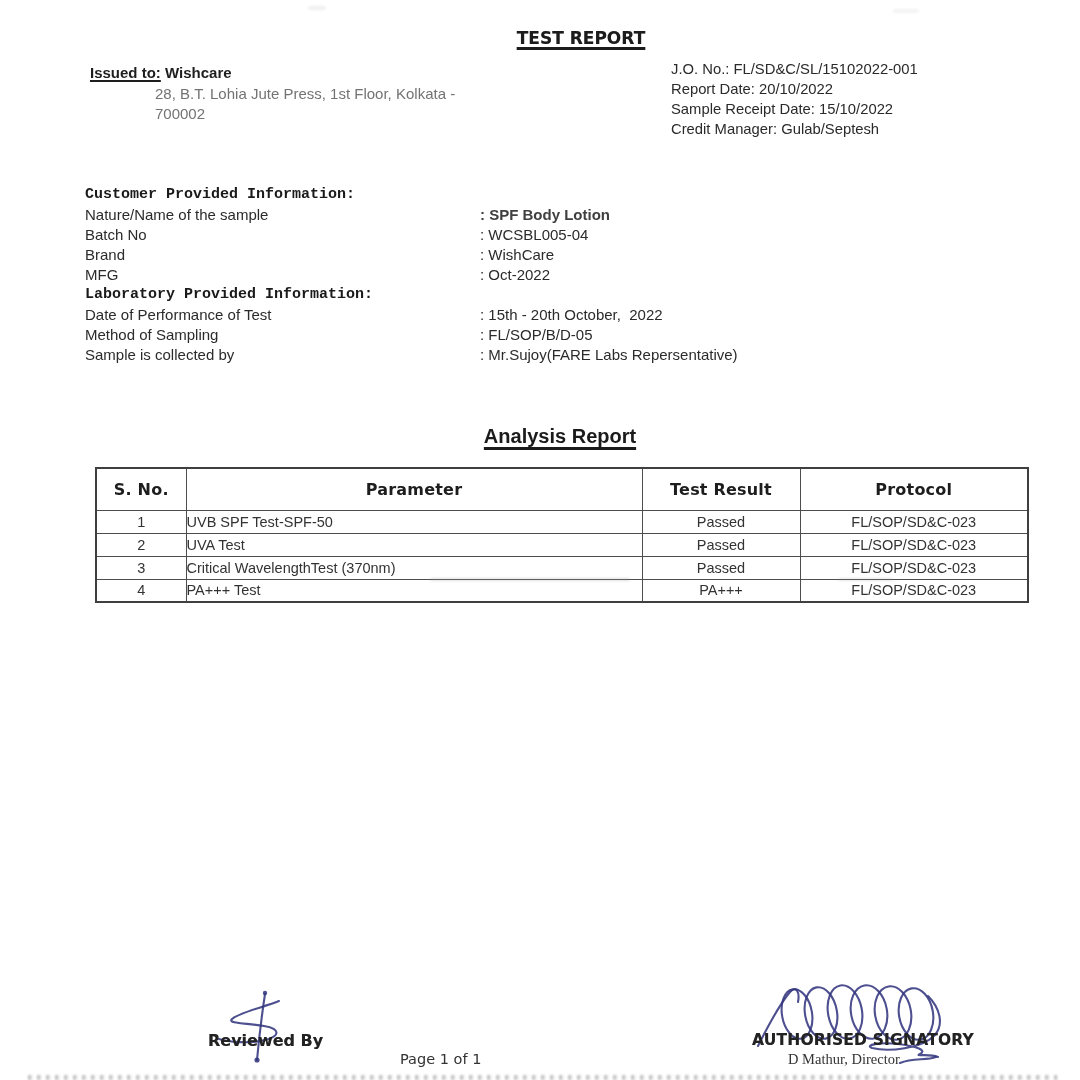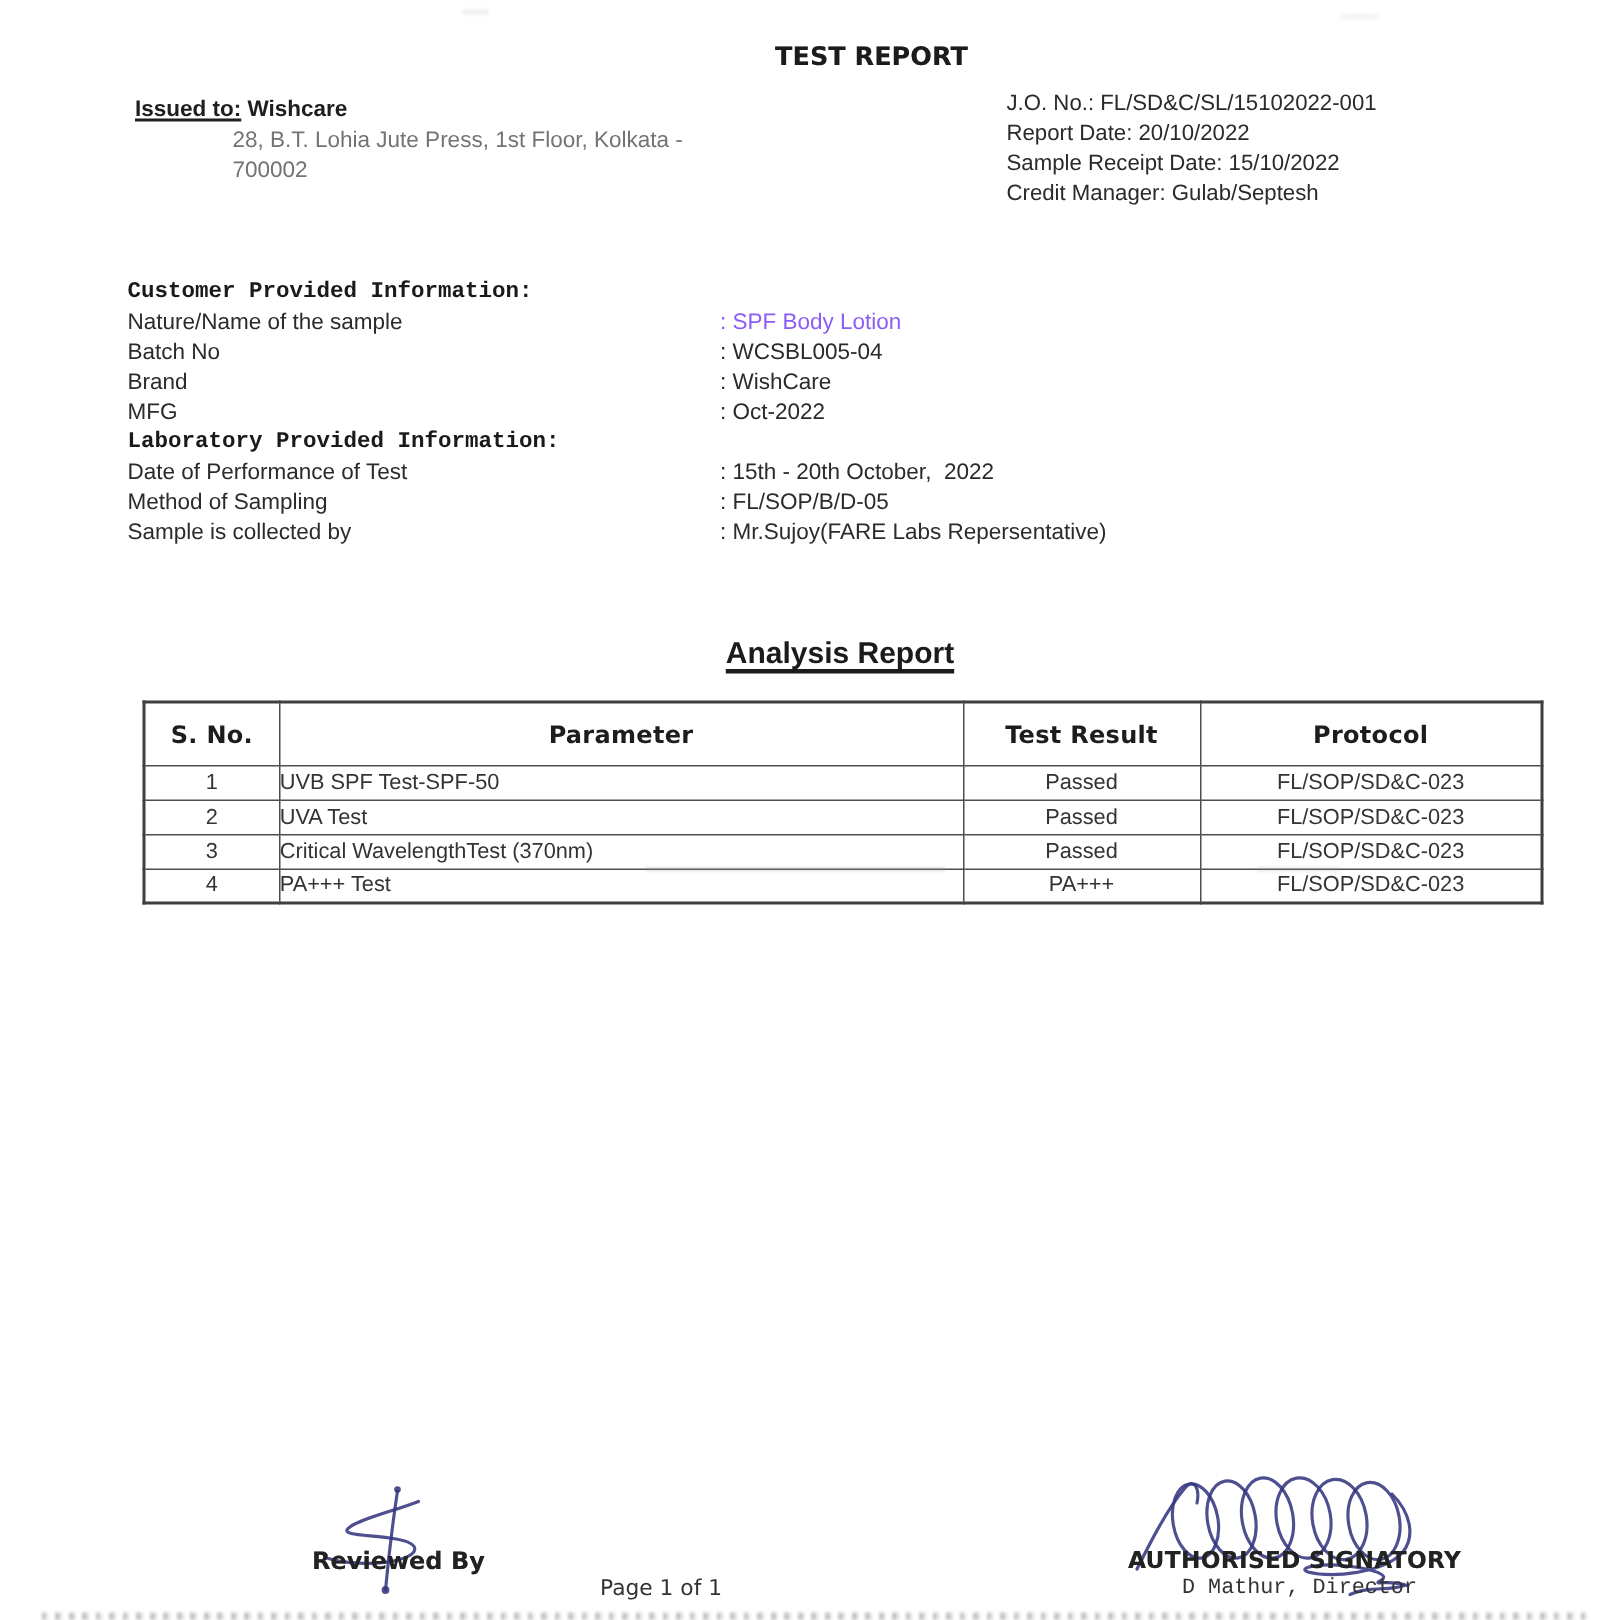--- a/index.html
+++ b/index.html
@@ -16,38 +16,38 @@
   .page { position:absolute; inset:0; }
   .scan-soft { text-shadow:0 0 .4px rgba(40,40,40,.45); }
 
   
   .doc-title {
     position:absolute; top:28px; left:42px; width:1038px;
     text-align:center;
     font-family:"DejaVu Sans", sans-serif;
     font-size:17px; font-weight:bold; color:#1c1c1c;
   }
-  .doc-title span { text-decoration-thickness:2.5px; text-underline-offset:3px;margin-left:40px; }
+  .doc-title span { text-decoration:underline; text-decoration-thickness:2.5px; text-underline-offset:3px;margin-left:40px; }
 
   
   .issued-block { position:absolute; left:90px; top:64px; font-size:15px; }
   .issued-line { font-weight:bold; color:#1e1e1e; }
   .issued-label { text-decoration:underline; text-decoration-thickness:2px; text-underline-offset:2px; }
   .issued-address { margin-left:65px; font-weight:normal; line-height:20px; margin-top:3px; color:#737373; }
 
   
   .meta-block { position:absolute; left:671px; top:59px; font-size:14.8px; line-height:20px; color:#2a2a2a; }
 
   
   .info-section { position:absolute; left:85px; top:185px; width:820px; font-size:15px; line-height:20px; }
   .info-heading { font-weight:bold; color:#1a1a1a;font-family:Liberation Mono, monospace; }
   .info-row { position:relative; height:20px; }
   .info-label { color:#2b2b2b; }
   .info-value { position:absolute; left:395px; top:0; white-space:pre; color:#2b2b2b; }
-  .info-value.bold { font-weight:normal; color:#8b5cf6; }
+  .info-value.bold { font-weight:bold; color:#404040; }
 
   
   .analysis-title {
     position:absolute; top:425px; left:40px; width:1040px;
     text-align:center; font-size:20px; font-weight:bold; color:#1b1b1b;
   }
   .analysis-title span { text-decoration:underline; text-decoration-thickness:2.5px; text-underline-offset:4px; padding:0 8px; }
 
   table.analysis {
     position:absolute; left:95px; top:467px; width:932px;
@@ -74,21 +74,21 @@
   .page-indicator {
     position:absolute; left:400px; top:1051px; width:280px; text-align:left;
     font-family:"DejaVu Sans", sans-serif; font-size:14.5px; color:#333;
   }
   .authorised {
     position:absolute; left:752px; top:1031px;
     font-family:"DejaVu Sans", sans-serif; font-size:15.5px; font-weight:bold; color:#222; letter-spacing:.2px;
   }
   .signatory-name {
     position:absolute; left:788px; top:1051px;
-    font-family:Liberation Mono, monospace; font-size:14.5px; color:#333;text-align:center;
+    font-family:Liberation Serif, serif; font-size:14.5px; color:#333;text-align:center;
   }
 
   
   svg.sig-layer { position:absolute; inset:0; pointer-events:none; }
   svg.sig-layer path, svg.sig-layer ellipse {
     fill:none; stroke:#34377f; stroke-width:2.1; stroke-linecap:round; opacity:.88;
   }
   svg.sig-layer circle { fill:#34377f; stroke:none; opacity:.88; }
 
   

